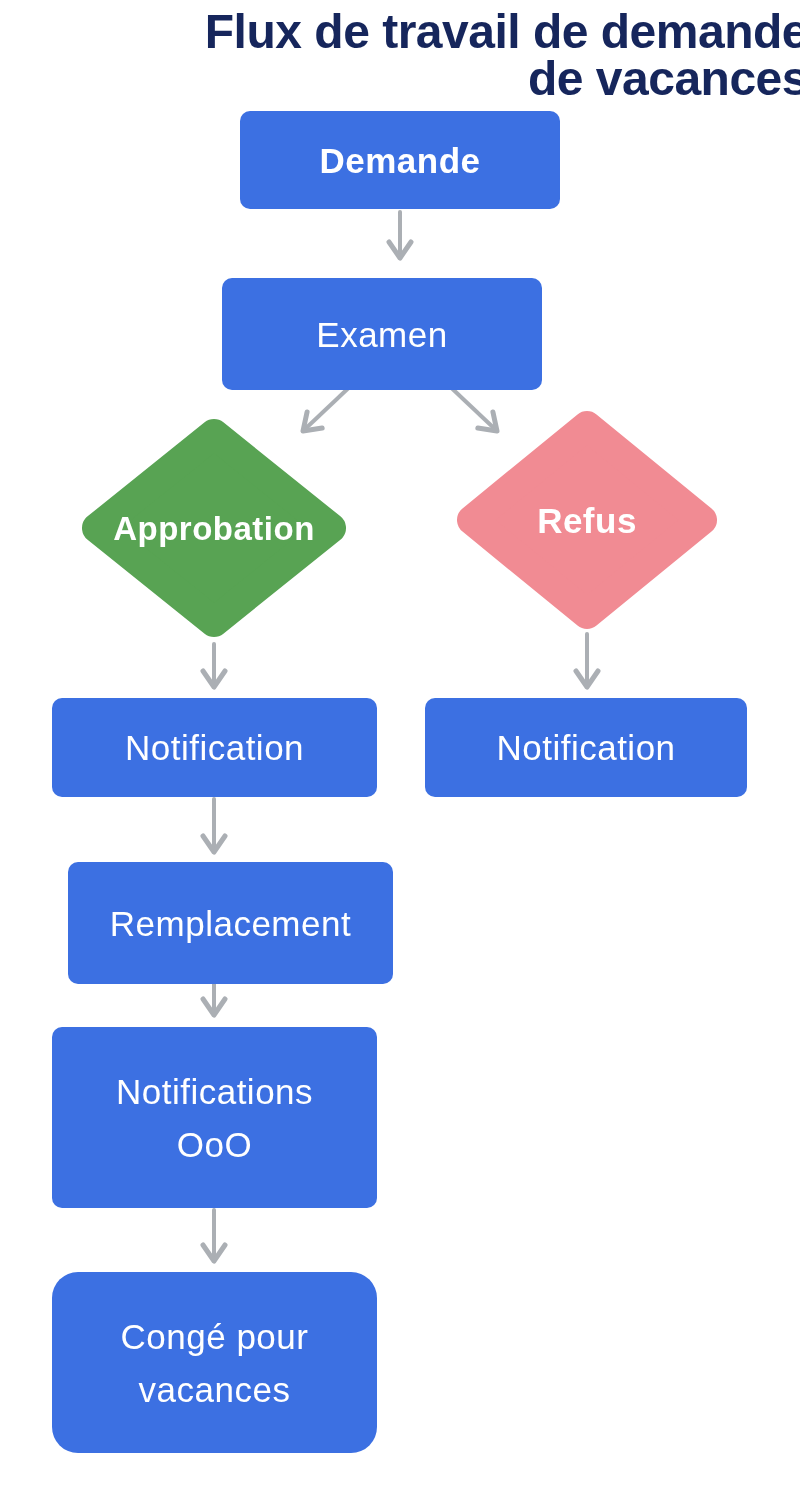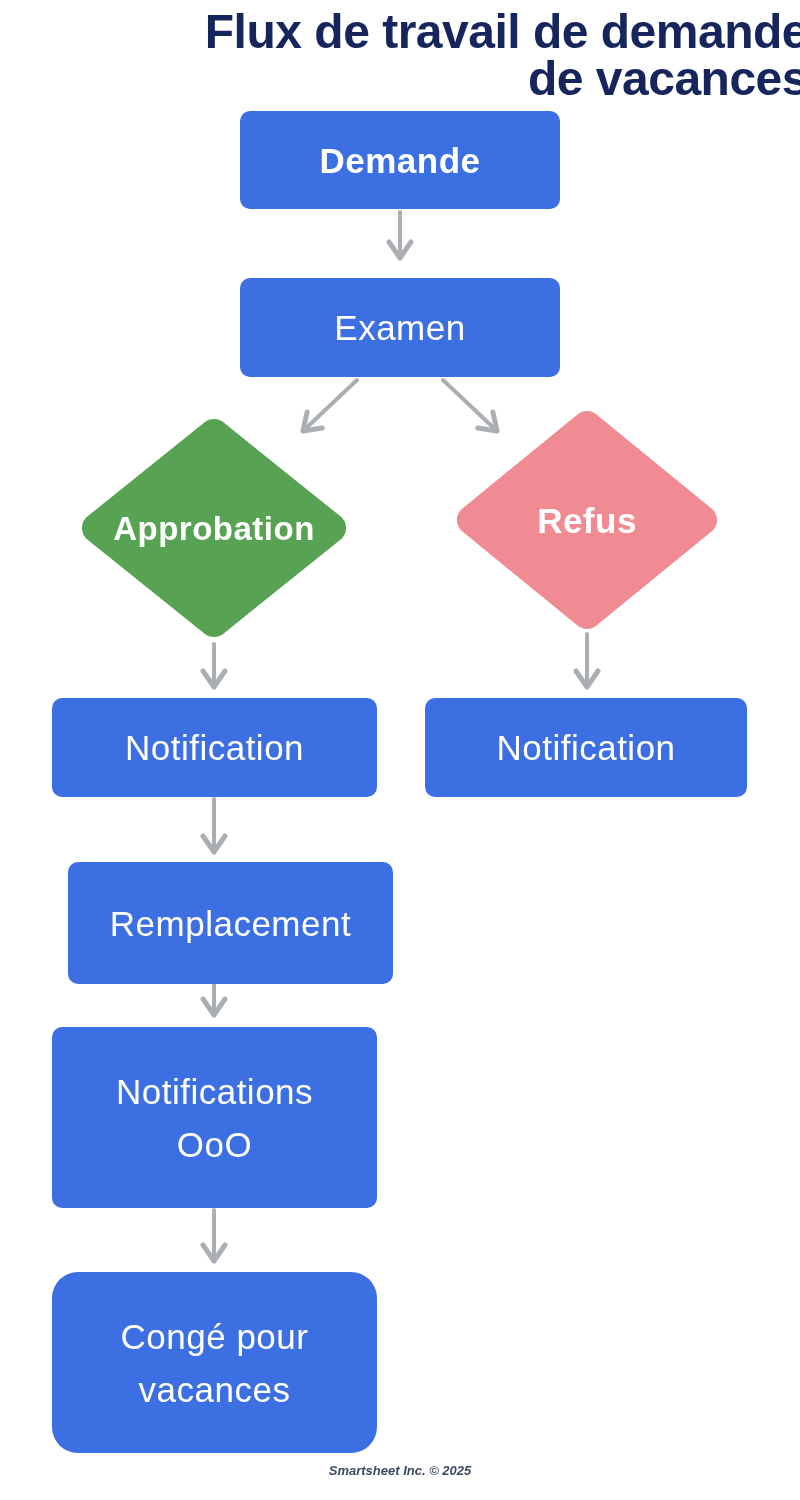--- a/index.html
+++ b/index.html
@@ -137,21 +137,21 @@
     <line x1="587" y1="634" x2="587" y2="687" marker-end="url(#head)"></line>
     <line x1="214" y1="799" x2="214" y2="852" marker-end="url(#head)"></line>
     <line x1="214" y1="962" x2="214" y2="1015" marker-end="url(#head)"></line>
     <line x1="214" y1="1210" x2="214" y2="1261" marker-end="url(#head)"></line>
   </svg>
 
   <div class="node box" style="left:240px; top:111px; width:320px; height:98px;font-weight:bold;">
     <span class="node-label">Demande</span>
   </div>
 
-  <div class="node box" style="left:240px; top:278px; width:320px; height:99px;align-items:center;">
+  <div class="node box" style="left:222px; top:278px; width:320px; height:112px;align-items:center;">
     <span class="node-label">Examen</span>
   </div>
 
   <div class="diamond-wrap" style="left:82px; top:418px; width:264px; height:220px;">
     <svg viewBox="0 0 264 220" aria-hidden="true">
       <polygon class="diamond green" points="132,16 249,110 132,204 15,110"></polygon>
     </svg>
     <div class="diamond-label-layer">
       <span class="node-label" style="font-size:33px;">Approbation</span>
     </div>
@@ -179,15 +179,14 @@
   </div>
 
   <div class="node box" style="left:52px; top:1027px; width:325px; height:181px;padding-left:40px;">
     <span class="node-label">Notifications OoO</span>
   </div>
 
   <div class="node box" style="left:52px; top:1272px; width:325px; height:181px;border-radius:26px;">
     <span class="node-label">Congé pour vacances</span>
   </div>
 
-  <div class="footer">Smartsheet Inc. © 2025</div>
 
 </div>
 
 </body></html>

